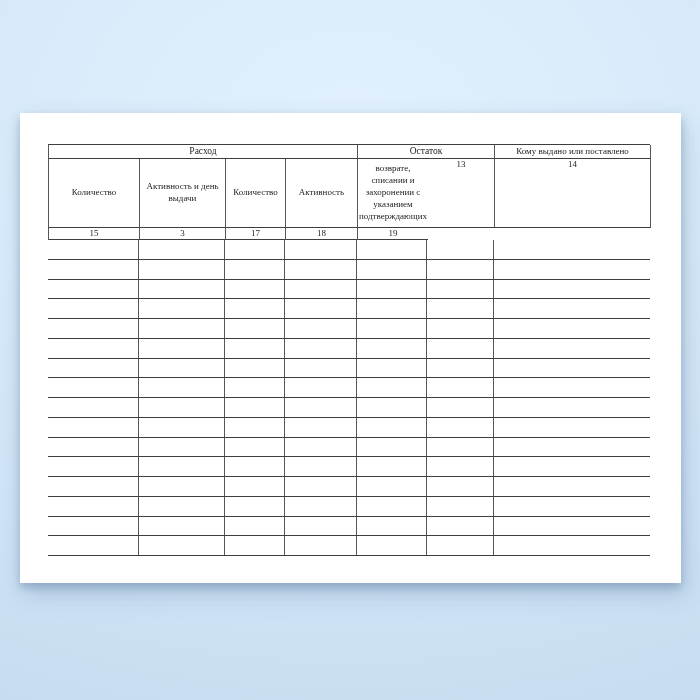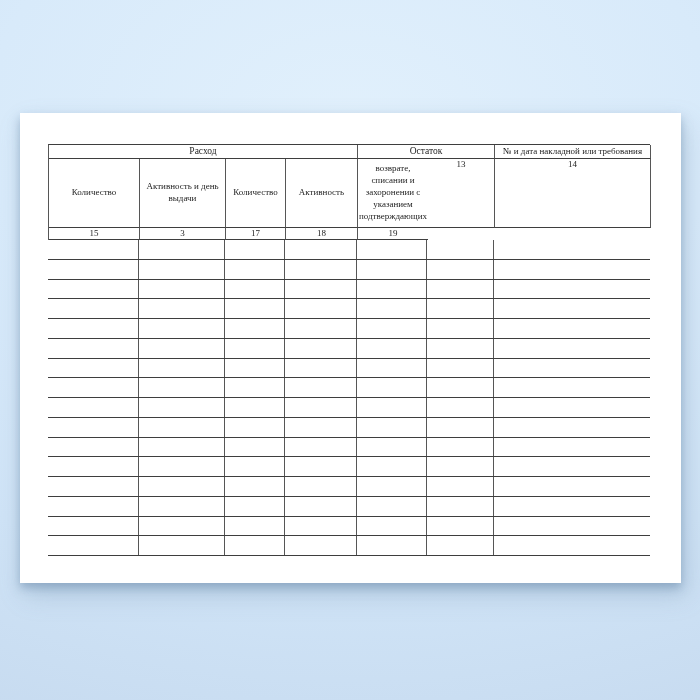--- a/index.html
+++ b/index.html
@@ -83,21 +83,21 @@
 <div class="backdrop"></div>
 
 <div class="paper">
   <div class="tbl">
 
     <div class="grid hdr">
 
       <div class="cell g vline span4">Расход</div>
       <div class="cell g vline span2">Остаток</div>
 
-      <div class="cell h vline">№ и дата накладной или требования</div>
+      <div class="cell h vline">Кому выдано или поставлено</div>
       <div class="cell h vline">Количество</div>
       <div class="cell h vline">Активность и день выдачи</div>
       <div class="cell h vline">Количество</div>
       <div class="cell h vline">Активность</div>
       <div class="cell h">Отметка о возврате, списании и захоронении с указанием подтверждающих документов</div>
 
       <div class="cell n vline">13</div>
       <div class="cell n vline">14</div>
       <div class="cell n vline">15</div>
       <div class="cell n vline">3</div>

